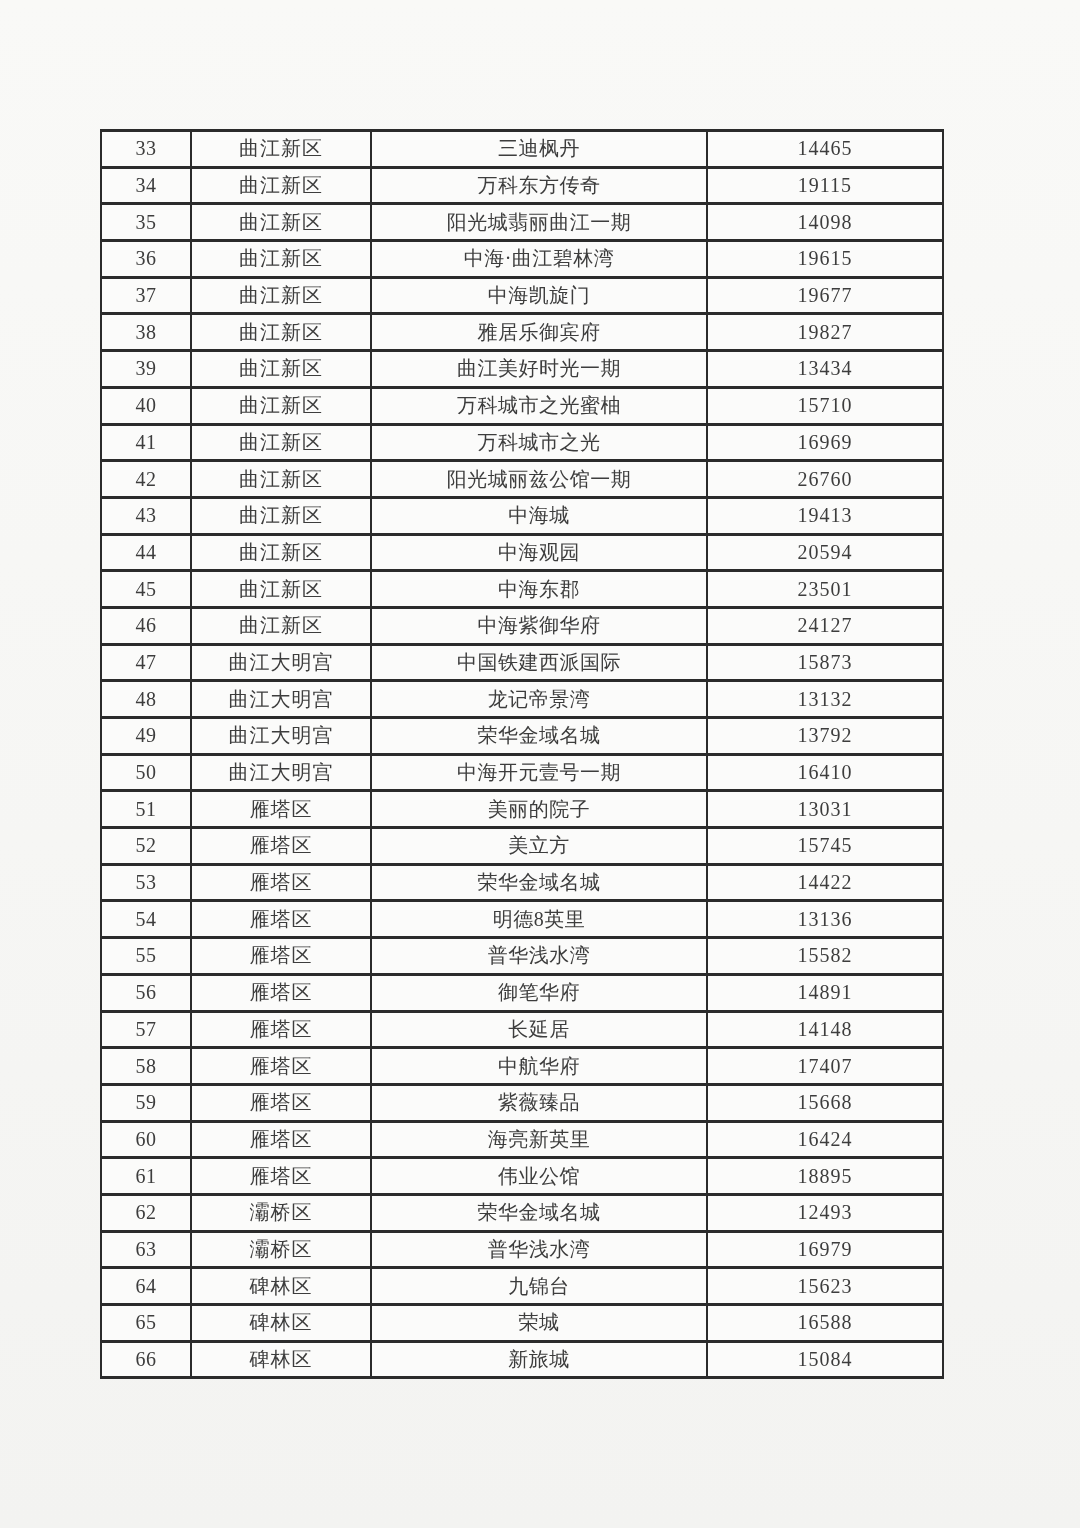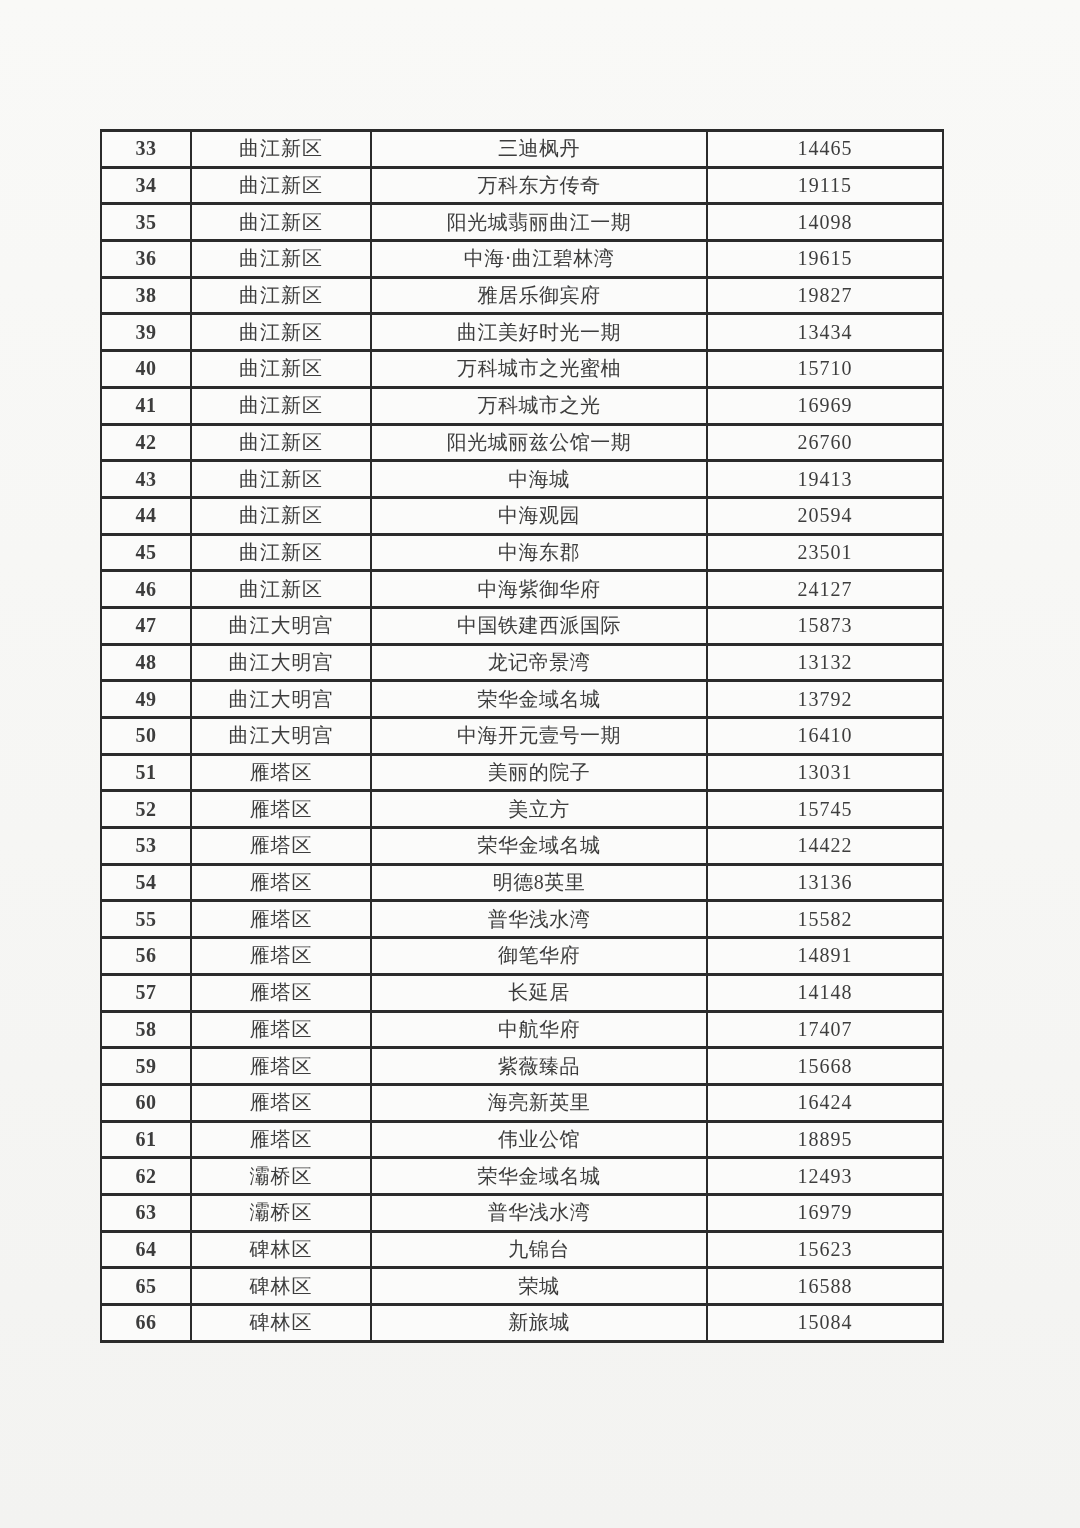--- a/index.html
+++ b/index.html
@@ -36,21 +36,20 @@
     text-align: center;
     vertical-align: middle;
     font-size: 20px;
     color: #3d3d3d;
     white-space: nowrap;
     overflow: hidden;
     background: #fbfbfa;
   }
   td.c-no {
     letter-spacing: 0.5px;
-    font-weight: bold;
   }
   td.c-district {
     letter-spacing: 1px;
   }
   td.c-name {
     letter-spacing: 0.5px;
   }
   td.c-price {
     letter-spacing: 1px;
   }
@@ -88,20 +87,26 @@
     <td class="c-price">14098</td>
   </tr>
 
   <tr>
     <td class="c-no">36</td>
     <td class="c-district">曲江新区</td>
     <td class="c-name">中海·曲江碧林湾</td>
     <td class="c-price">19615</td>
   </tr>
 
+  <tr>
+    <td class="c-no">37</td>
+    <td class="c-district">曲江新区</td>
+    <td class="c-name">中海凯旋门</td>
+    <td class="c-price">19677</td>
+  </tr>
 
   <tr>
     <td class="c-no">38</td>
     <td class="c-district">曲江新区</td>
     <td class="c-name">雅居乐御宾府</td>
     <td class="c-price">19827</td>
   </tr>
 
   <tr>
     <td class="c-no">39</td>

